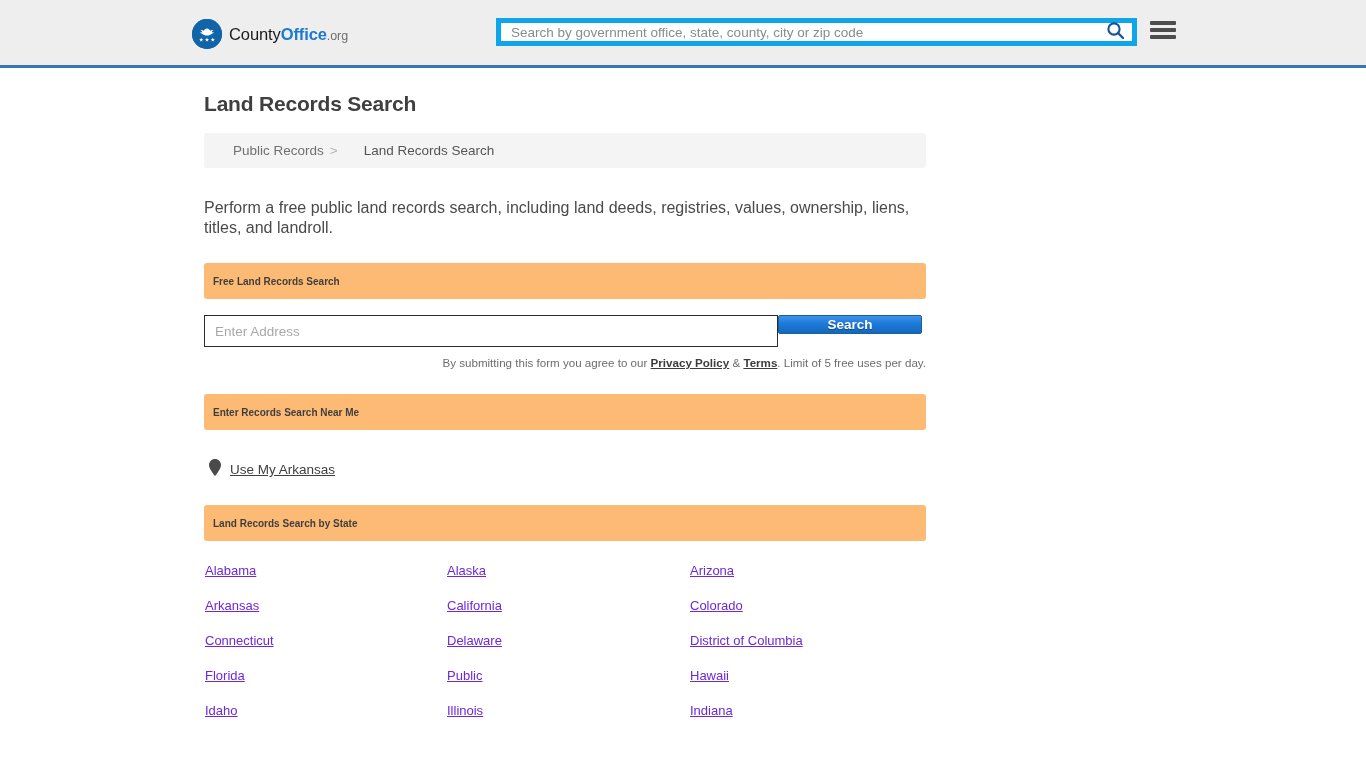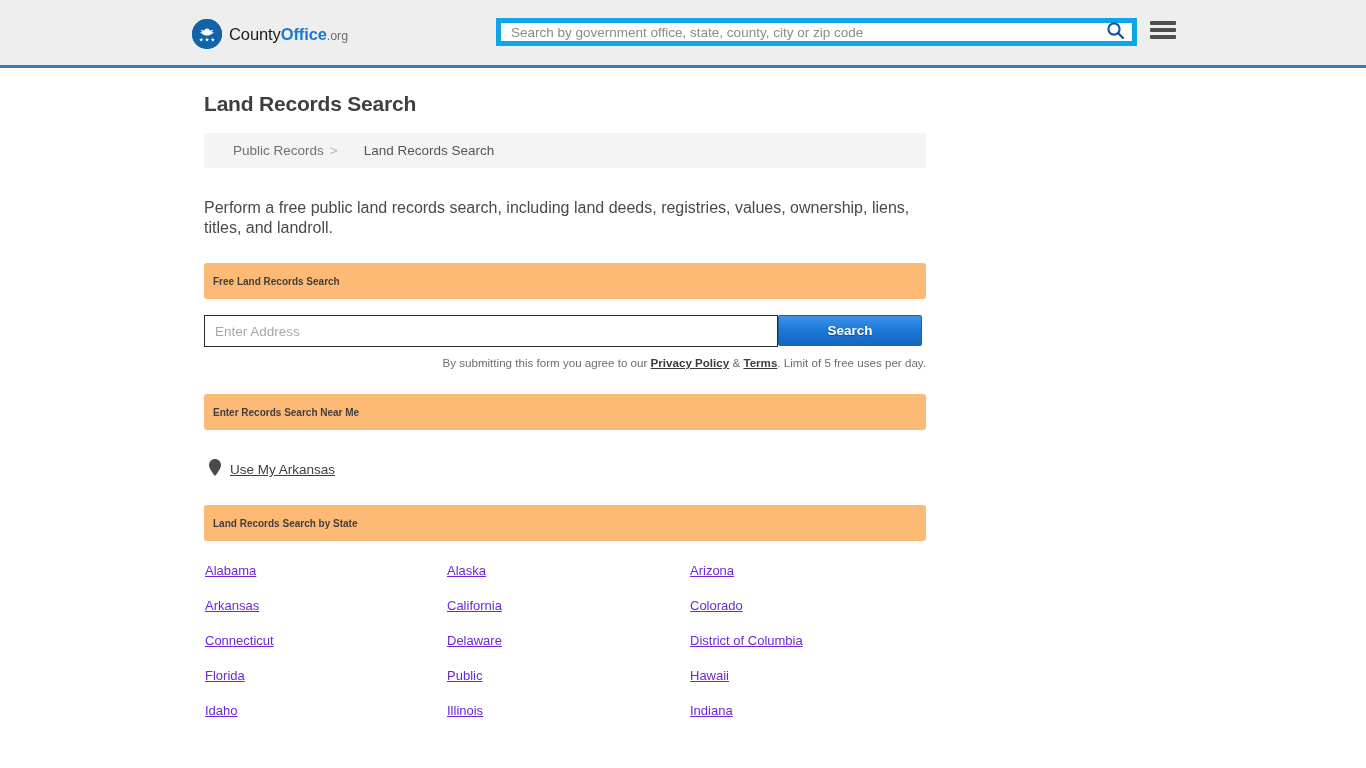--- a/index.html
+++ b/index.html
@@ -182,21 +182,21 @@
     background: #ffffff;
     font-family: "Liberation Sans", sans-serif;
     font-size: 13.5px;
     color: #333333;
     padding: 0 10px;
     outline: none;
   }
   .addr-input::placeholder { color: #a8a8a8; }
   .addr-submit {
     width: 144px;
-    height: 31px;
+    height: 19px;
     border: 1px solid #19619c;
     border-radius: 2px;
     background: linear-gradient(180deg, #3d93e8 0%, #1d7ada 45%, #1667bd 100%);
     color: #ffffff;
     font-family: "Liberation Sans", sans-serif;
     font-size: 13.5px;
     font-weight: 700;
     cursor: pointer;
     text-shadow: 0 1px 1px rgba(0,0,0,0.35);
   }

